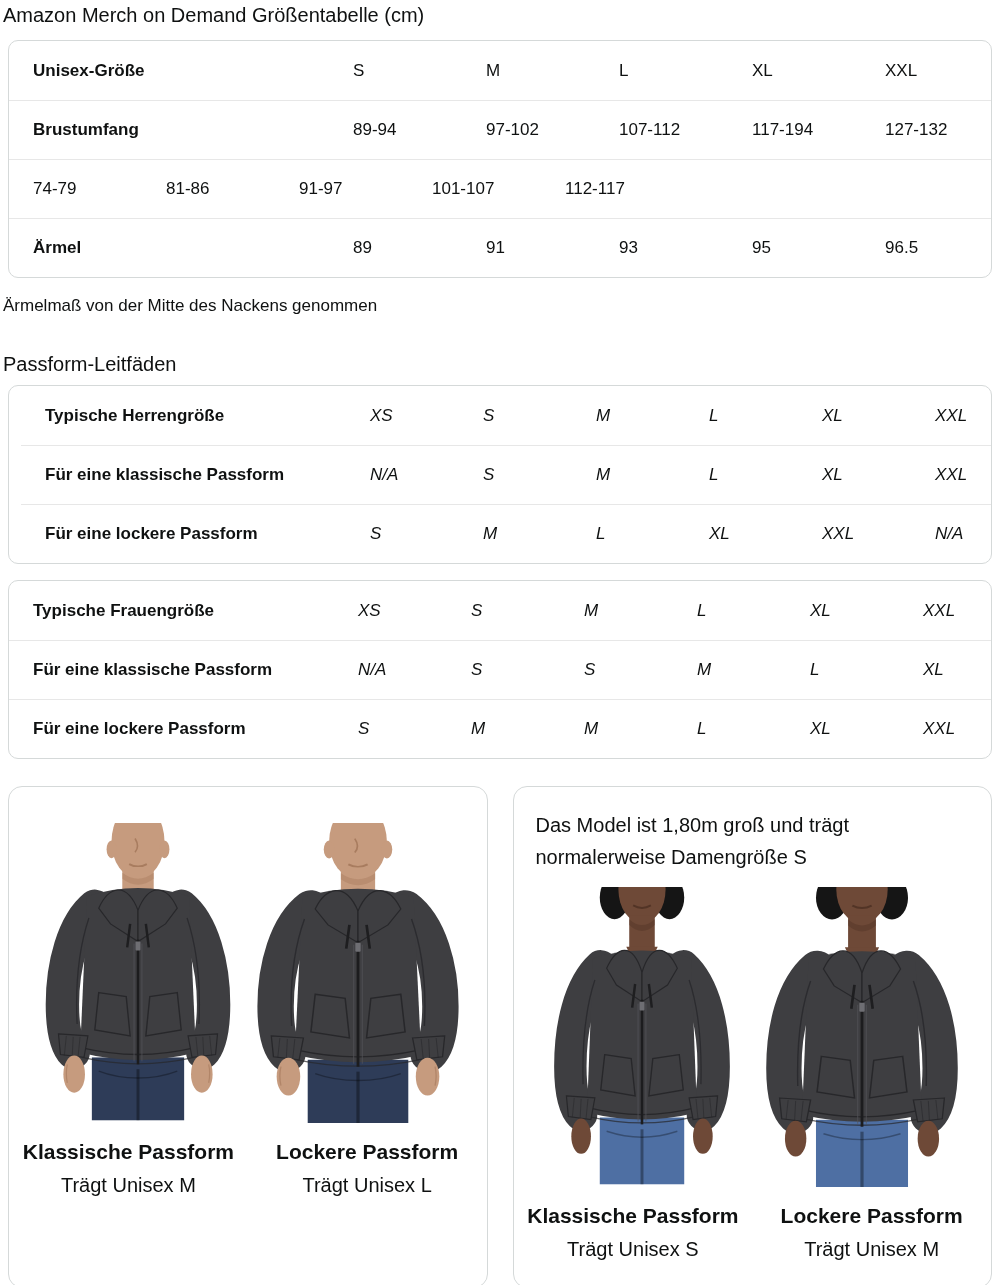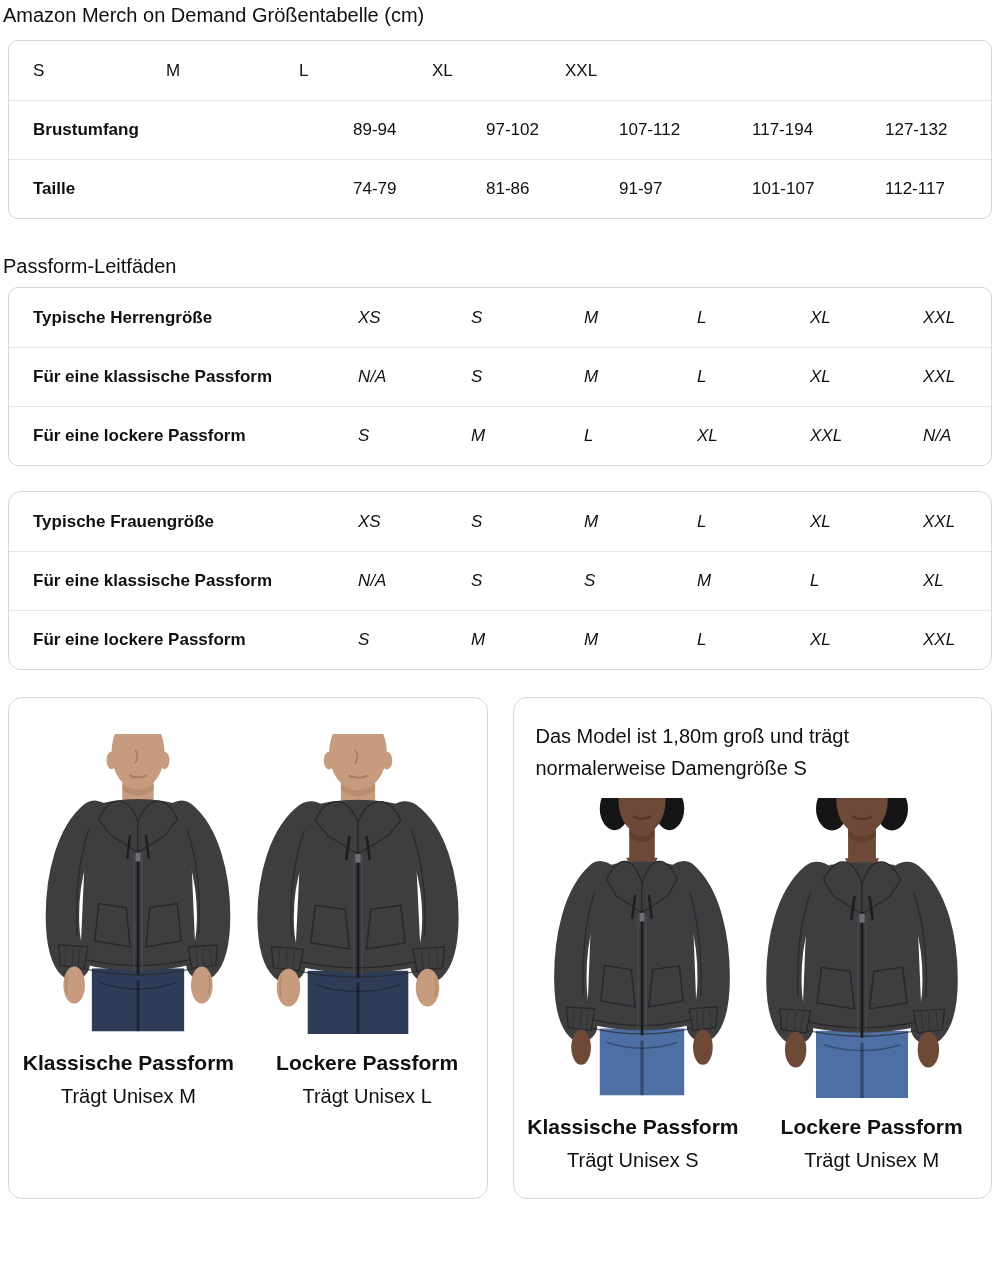--- a/index.html
+++ b/index.html
@@ -34,22 +34,22 @@
   }
   
   .tbl{
     margin:0 8px;
     border:1px solid var(--c-table-border);
     border-radius:10px;
     overflow:hidden;
     background:#fff;
   }
   .tbl.mt12{margin-top:12px;}
-  .tbl.mt17{margin-top:2px;}
-  .tbl.mt25{margin-top:25px;border-radius:13px;}
+  .tbl.mt17{margin-top:2px;padding-left:12px;}
+  .tbl.mt25{margin-top:16px;}
   .trow{
     display:flex;align-items:center;
     height:59px;
     padding-left:24px;
     border-top:1px solid var(--c-row-divider);
   }
   .trow:first-child{border-top:none;}
   .tlabel{font-weight:700;font-size:17px;flex:0 0 320px;white-space:nowrap;}
   .tcell{font-size:17px;white-space:nowrap;}
   .cols5 .tlabel{flex:0 0 320px;}
@@ -110,44 +110,53 @@
 </style>
 </head>
 <body>
 
 <div class="page">
 
   <h1 class="page-title">Amazon Merch on Demand Größentabelle (cm)</h1>
 
   <div class="tbl cols5 mt12">
     <div class="trow">
+      <div class="tlabel">Unisex-Größe</div>
       <div class="tcell">S</div>
       <div class="tcell">M</div>
       <div class="tcell">L</div>
       <div class="tcell">XL</div>
       <div class="tcell">XXL</div>
     </div>
     <div class="trow">
       <div class="tlabel">Brustumfang</div>
       <div class="tcell">89-94</div>
       <div class="tcell">97-102</div>
       <div class="tcell">107-112</div>
       <div class="tcell">117-194</div>
       <div class="tcell">127-132</div>
     </div>
     <div class="trow">
-      <div class="tlabel">Taille</div>
       <div class="tcell">74-79</div>
       <div class="tcell">81-86</div>
       <div class="tcell">91-97</div>
       <div class="tcell">101-107</div>
       <div class="tcell">112-117</div>
     </div>
+    <div class="trow">
+      <div class="tlabel">Ärmel</div>
+      <div class="tcell">89</div>
+      <div class="tcell">91</div>
+      <div class="tcell">93</div>
+      <div class="tcell">95</div>
+      <div class="tcell">96.5</div>
+    </div>
   </div>
 
+  <p class="footnote">Ärmelmaß von der Mitte des Nackens genommen</p>
 
   <h2 class="section-title">Passform-Leitfäden</h2>
 
   <div class="tbl cols6 mt17">
     <div class="trow">
       <div class="tlabel">Typische Herrengröße</div>
       <div class="tcell">XS</div>
       <div class="tcell">S</div>
       <div class="tcell">M</div>
       <div class="tcell">L</div>

